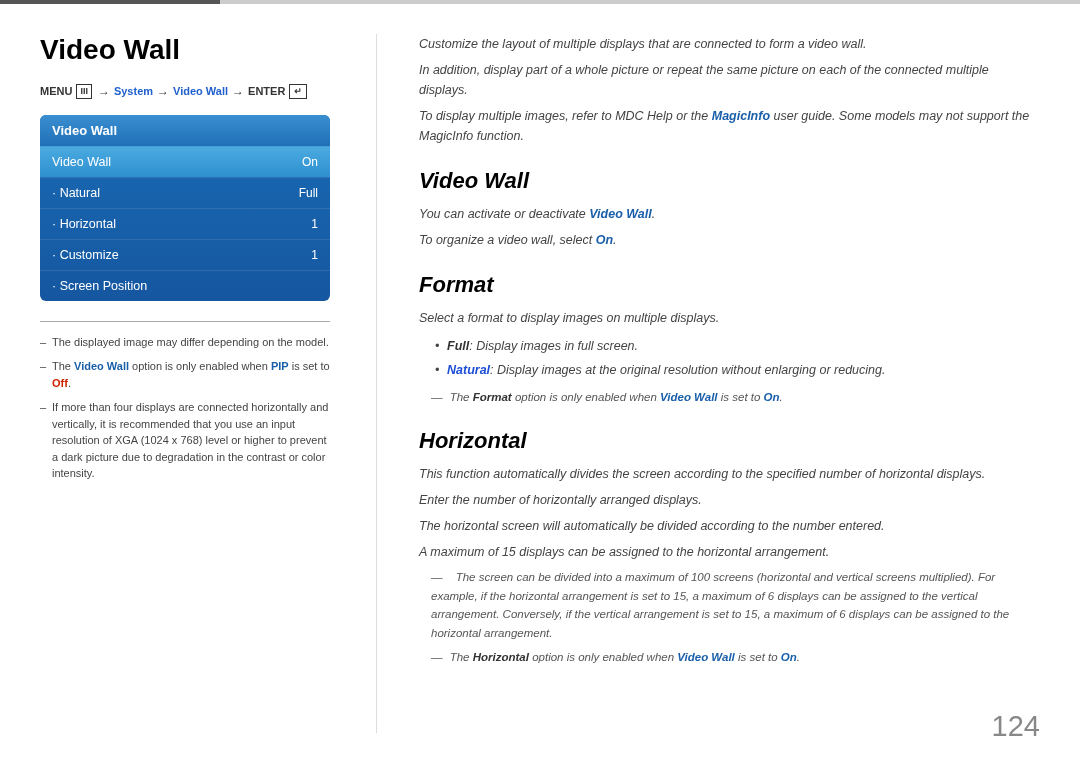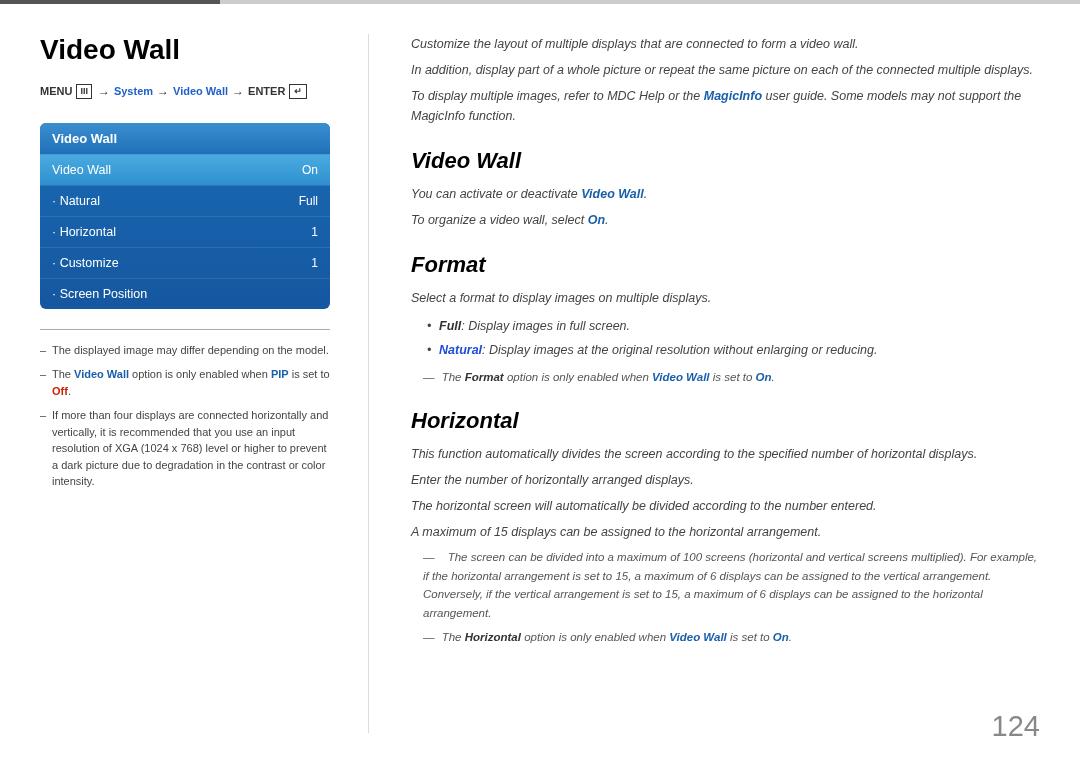--- a/index.html
+++ b/index.html
@@ -35,21 +35,21 @@
     .top-border-light {
       flex: 1;
       background: #ccc;
       height: 4px;
     }
 
     .content-area {
       display: flex;
       flex: 1;
       padding: 30px 40px 30px 40px;
-      gap: 8px;
+      gap: 16px;
     }
 
     
     .left-column {
       width: 320px;
       flex-shrink: 0;
       padding-right: 30px;
     }
 
     .page-title {
@@ -58,21 +58,21 @@
       color: #000;
       margin-bottom: 18px;
     }
 
     .menu-path {
       display: flex;
       align-items: center;
       font-size: 11px;
       font-weight: bold;
       color: #333;
-      margin-bottom: 24px;
+      margin-bottom: 16px;
       gap: 2px;
     }
     .menu-path .menu-icon {
       display: inline-block;
       border: 1.5px solid #333;
       padding: 1px 3px;
       font-size: 9px;
       font-weight: bold;
       margin: 0 2px;
       line-height: 1.2;

